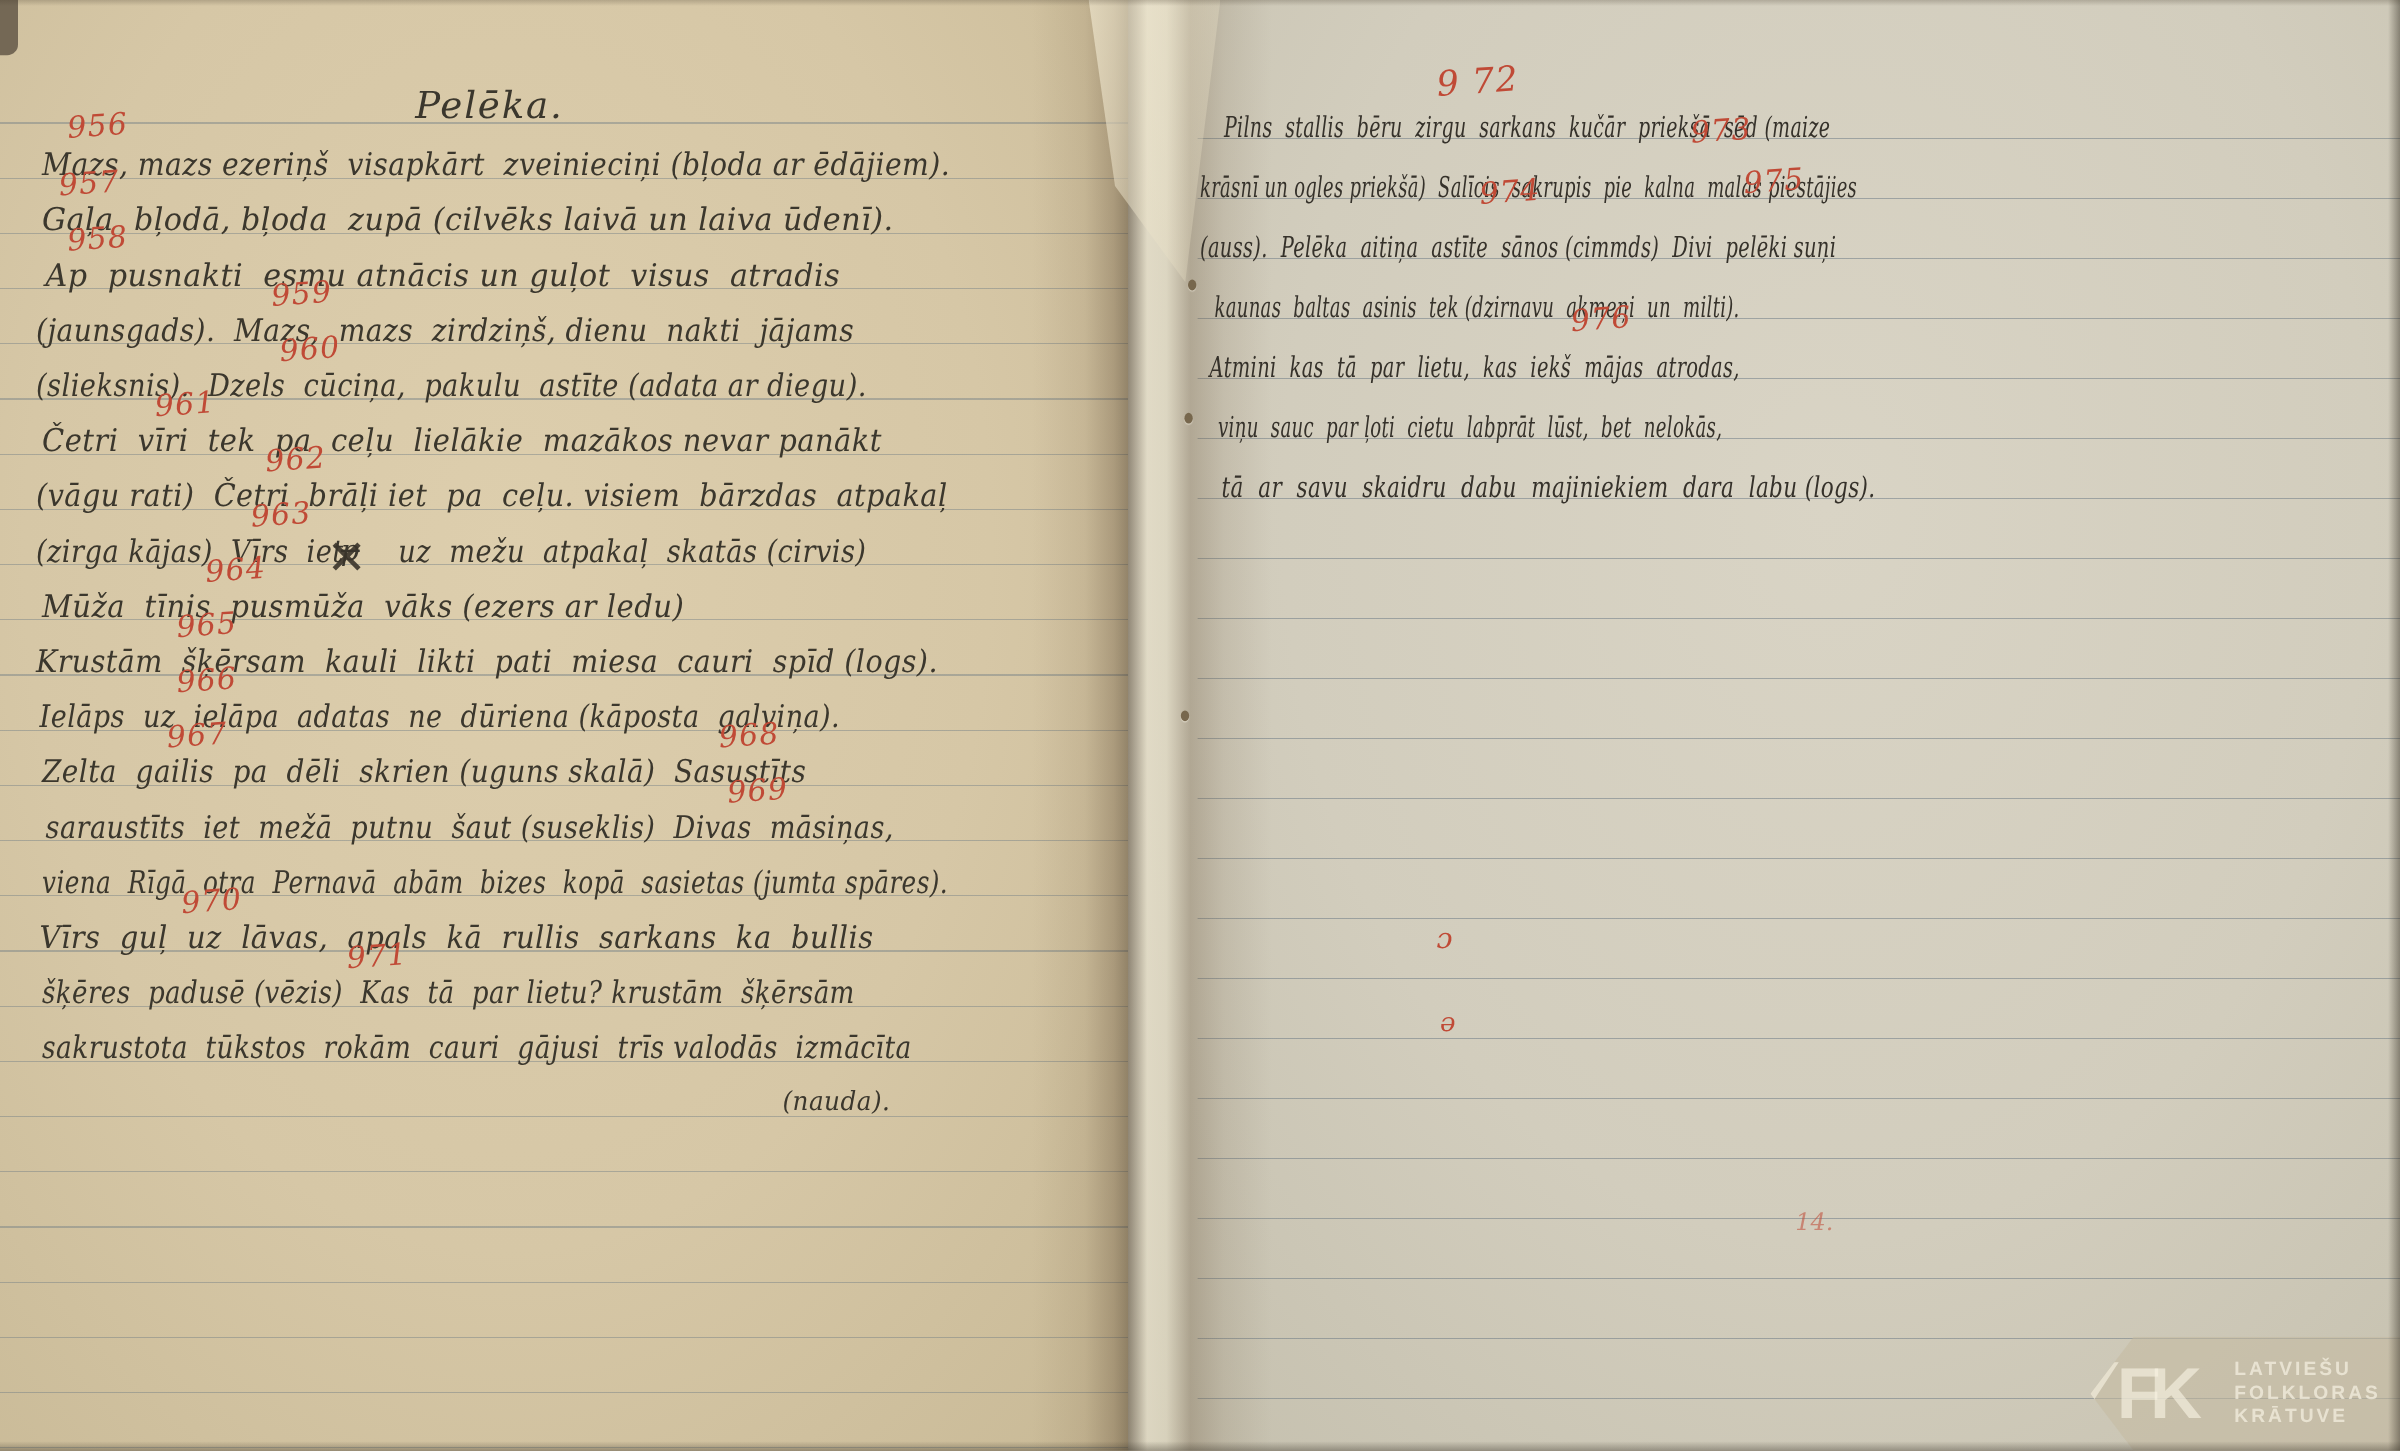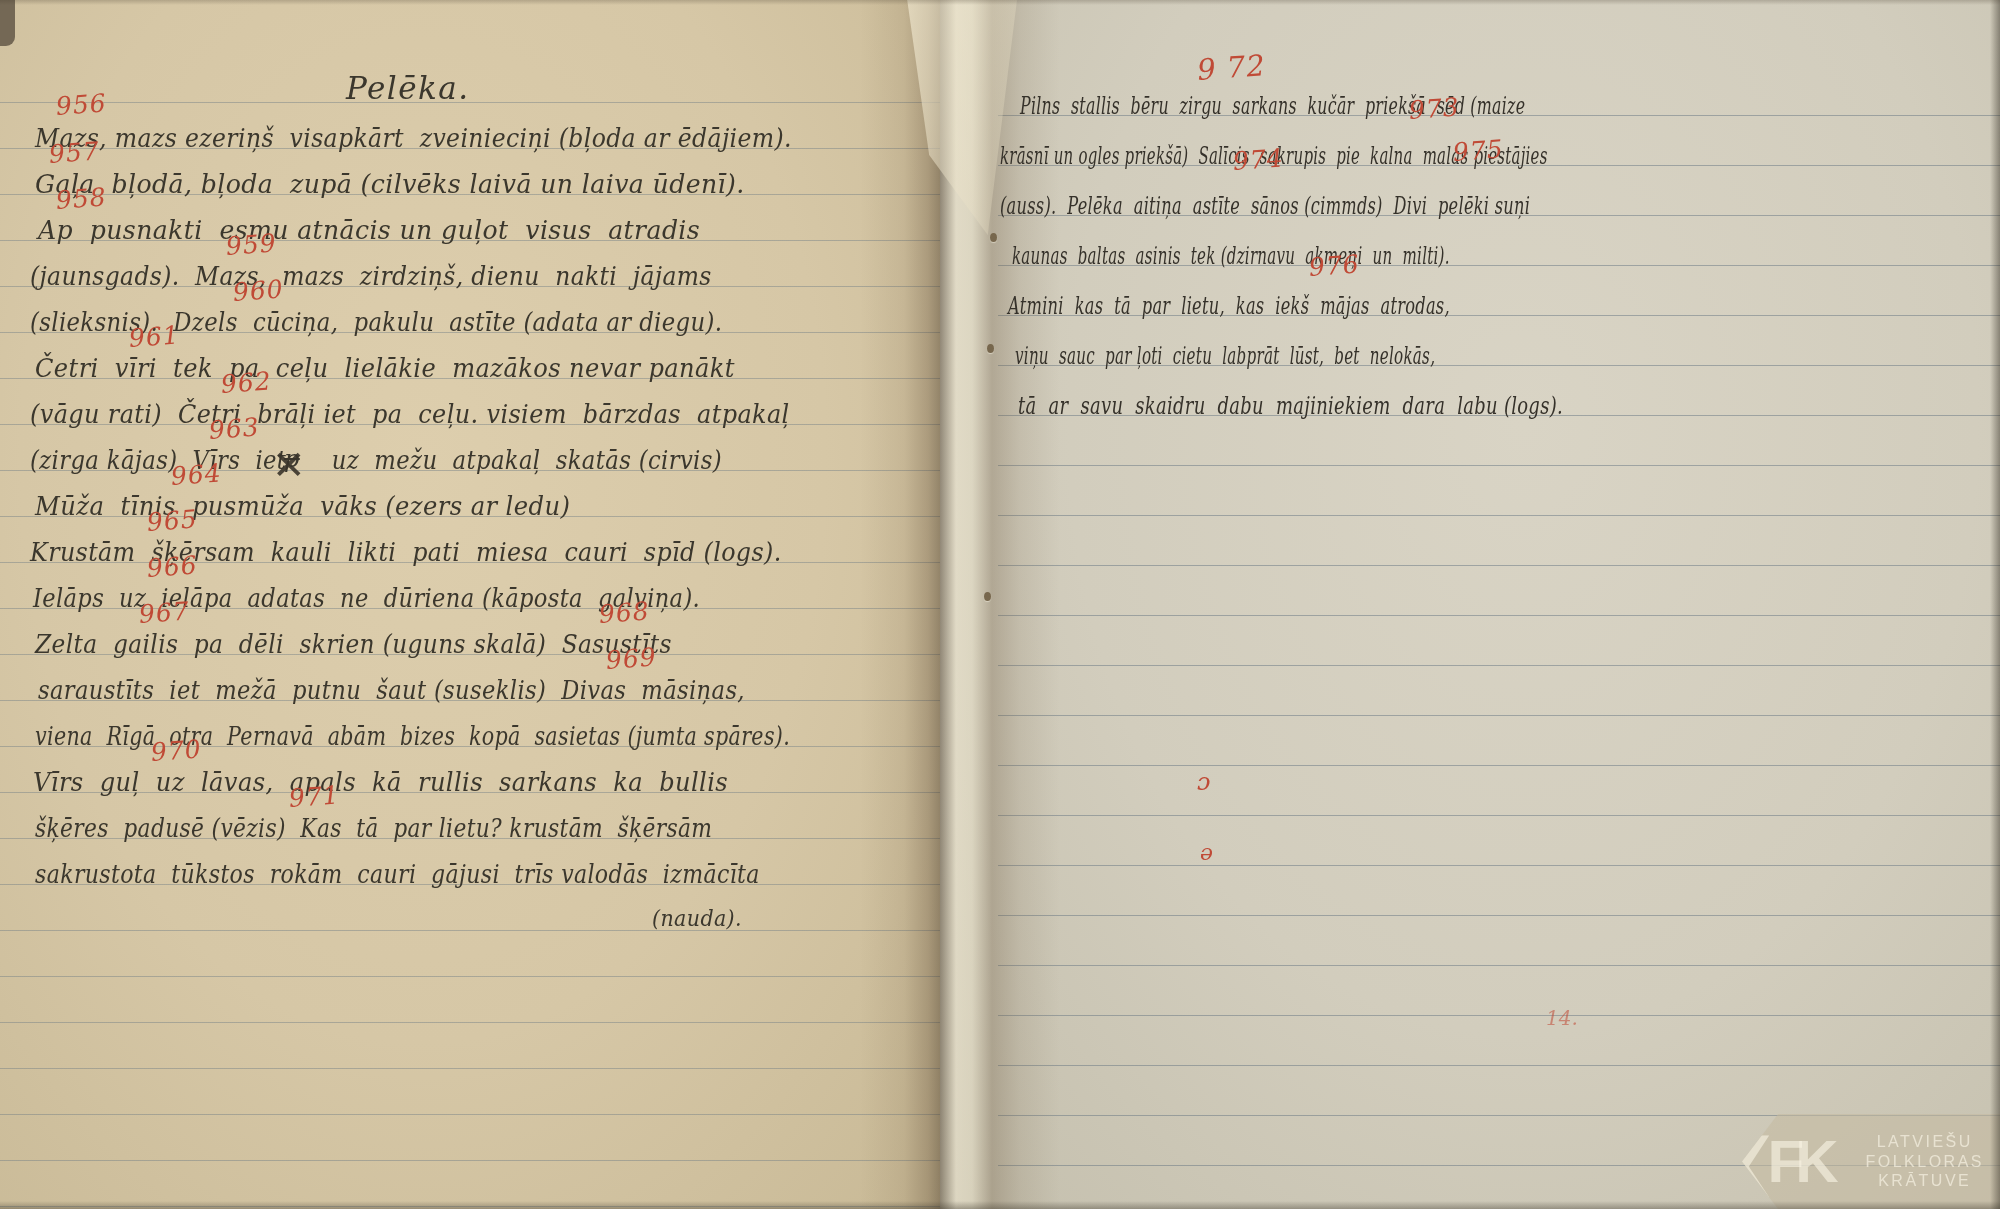--- a/index.html
+++ b/index.html
@@ -71,22 +71,22 @@
     background:rgba(196,186,160,.55);
     display:flex;align-items:center;justify-content:flex-end;
     padding-right:16px;box-sizing:border-box;
     font-family:"Liberation Sans",sans-serif;
   }
   .wm-logo{
     font-weight:bold;font-size:60px;color:rgba(248,243,228,.62);
     letter-spacing:-9px;margin-right:14px;line-height:1;
   }
   .wm-text{
-    display:flex;flex-direction:column;align-items:center;
-    color:rgba(248,243,228,.68);font-size:16px;font-weight:normal;
+    display:flex;flex-direction:column;align-items:flex-start;
+    color:rgba(248,243,228,.68);font-size:16px;font-weight:bold;
     letter-spacing:2.5px;line-height:1.22;margin-left:22px;
   }
   
   .edge{position:absolute;z-index:6;pointer-events:none;}
   .edge-right{right:0;top:0;width:10px;height:100%;
     background:linear-gradient(90deg, rgba(0,0,0,0), rgba(45,40,30,.45));}
   .edge-bottom{left:0;bottom:0;width:100%;height:8px;
     background:linear-gradient(rgba(0,0,0,0), rgba(45,40,30,.35));}
   .edge-top{left:0;top:0;width:100%;height:5px;
     background:linear-gradient(rgba(70,60,45,.25), rgba(0,0,0,0));}
@@ -172,21 +172,21 @@
 <div class="num" style="left: 1196px; top: 53px; font-size: 29px;">9 72</div>
     <div class="num" style="left: 1408px; top: 96px;">973</div>
     <div class="num" style="left: 1232px; top: 147px;">974</div>
     <div class="num" style="left: 1452px; top: 138px;">975</div>
     <div class="num" style="left: 1308px; top: 253px;">976</div>
   </div>
 <div class="ink-layer">
 
 <div class="mark" style="left: 1197px; top: 768px; font-size: 24px;">ɔ</div>
     <div class="mark" style="left: 1200px; top: 840px; font-size: 22px;">ə</div>
-    <div class="mark faint" style="left: 1546px; top: 1006px; font-size: 20px;">14.</div>
+    <div class="mark faint" style="left: 1496px; top: 1006px; font-size: 20px;">14.</div>
   </div>
 
 <div class="watermark">
   <span class="wm-logo">❮❮FK</span>
   <span class="wm-text">
     <span>LATVIEŠU</span>
     <span>FOLKLORAS</span>
     <span>KRĀTUVE</span>
   </span>
 </div>

